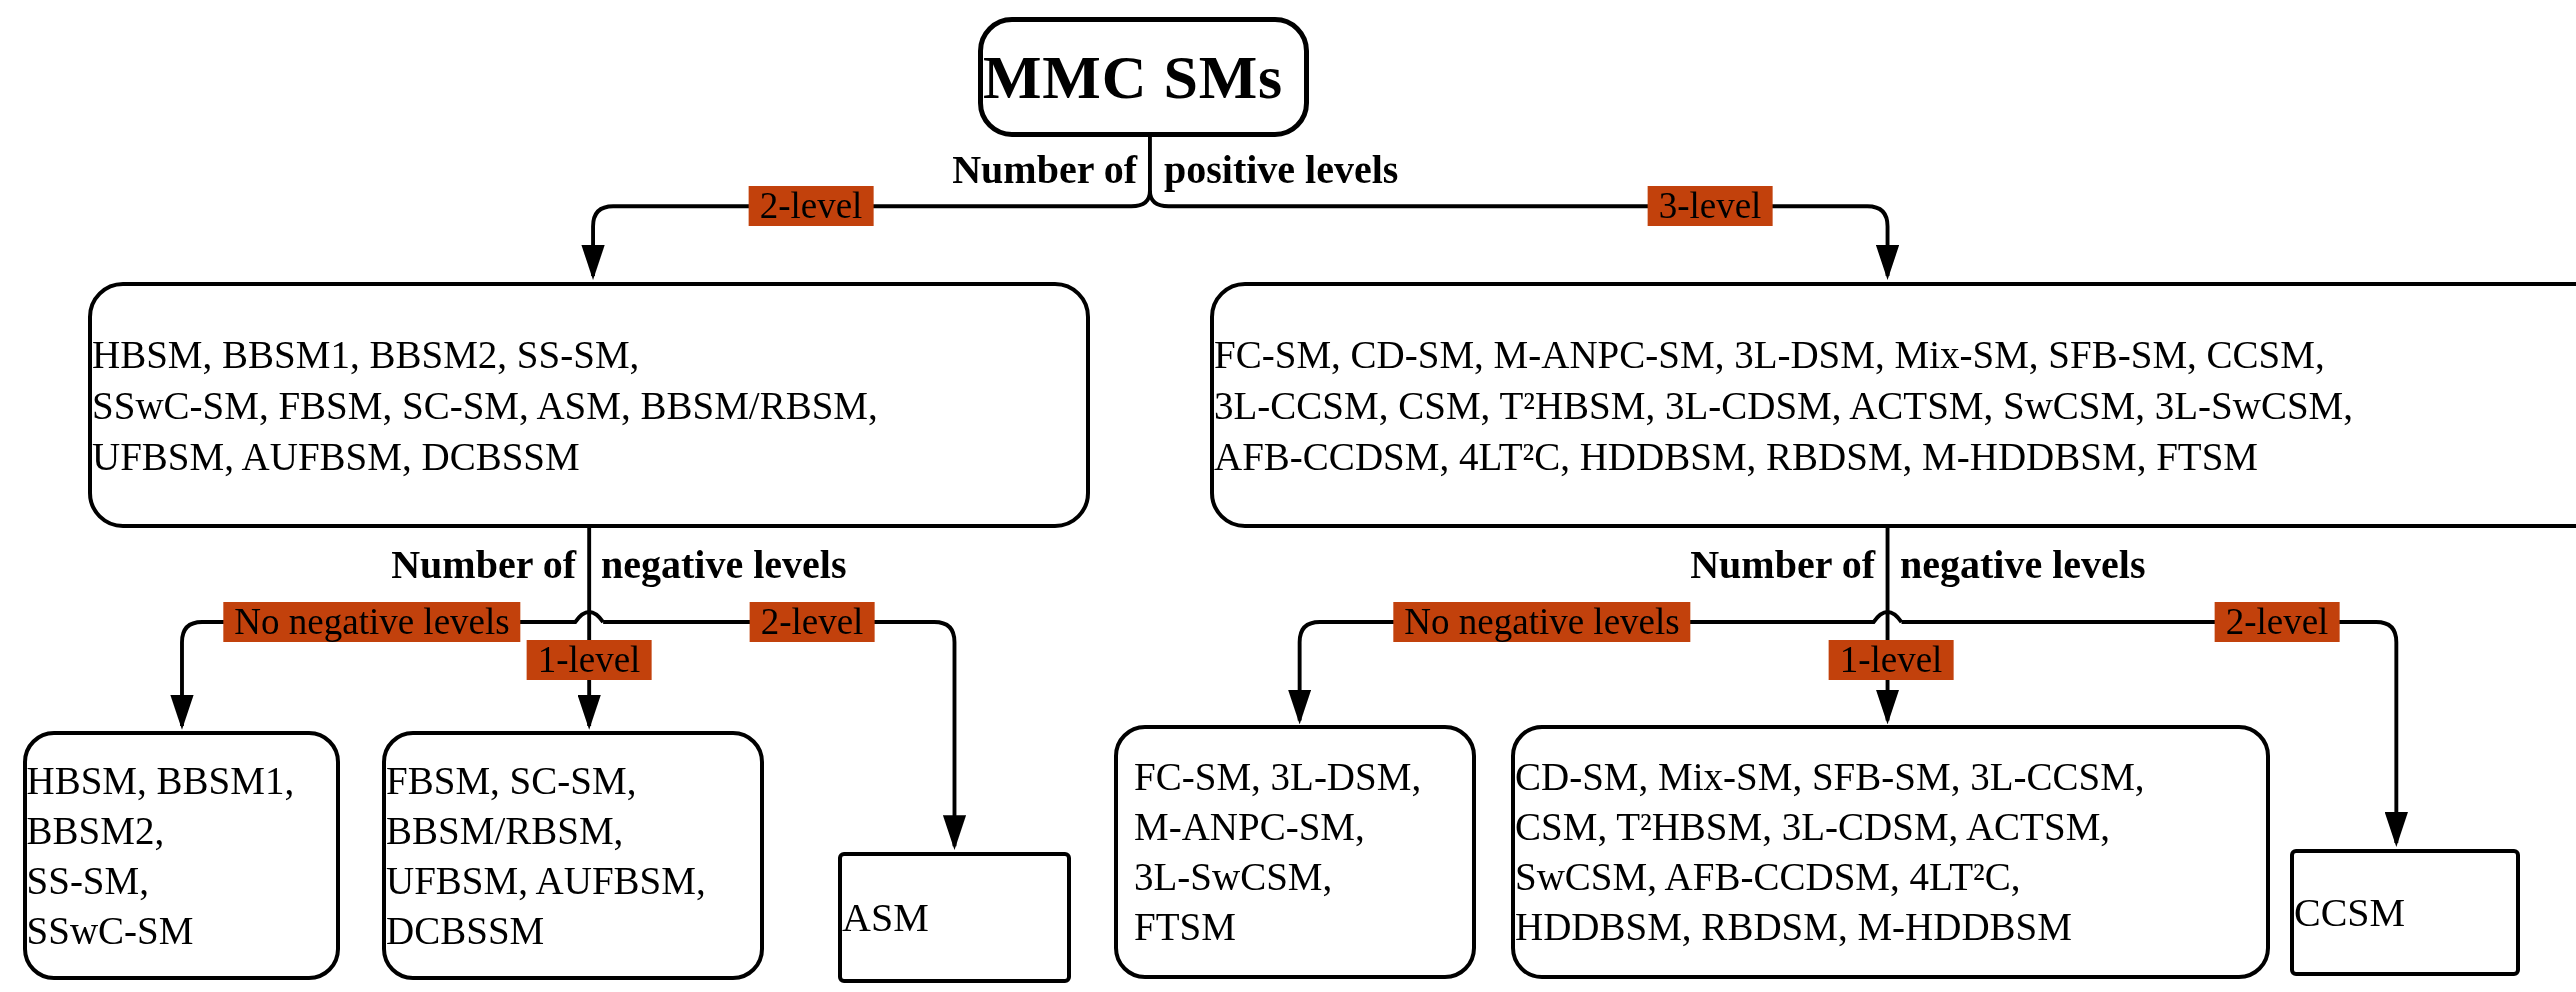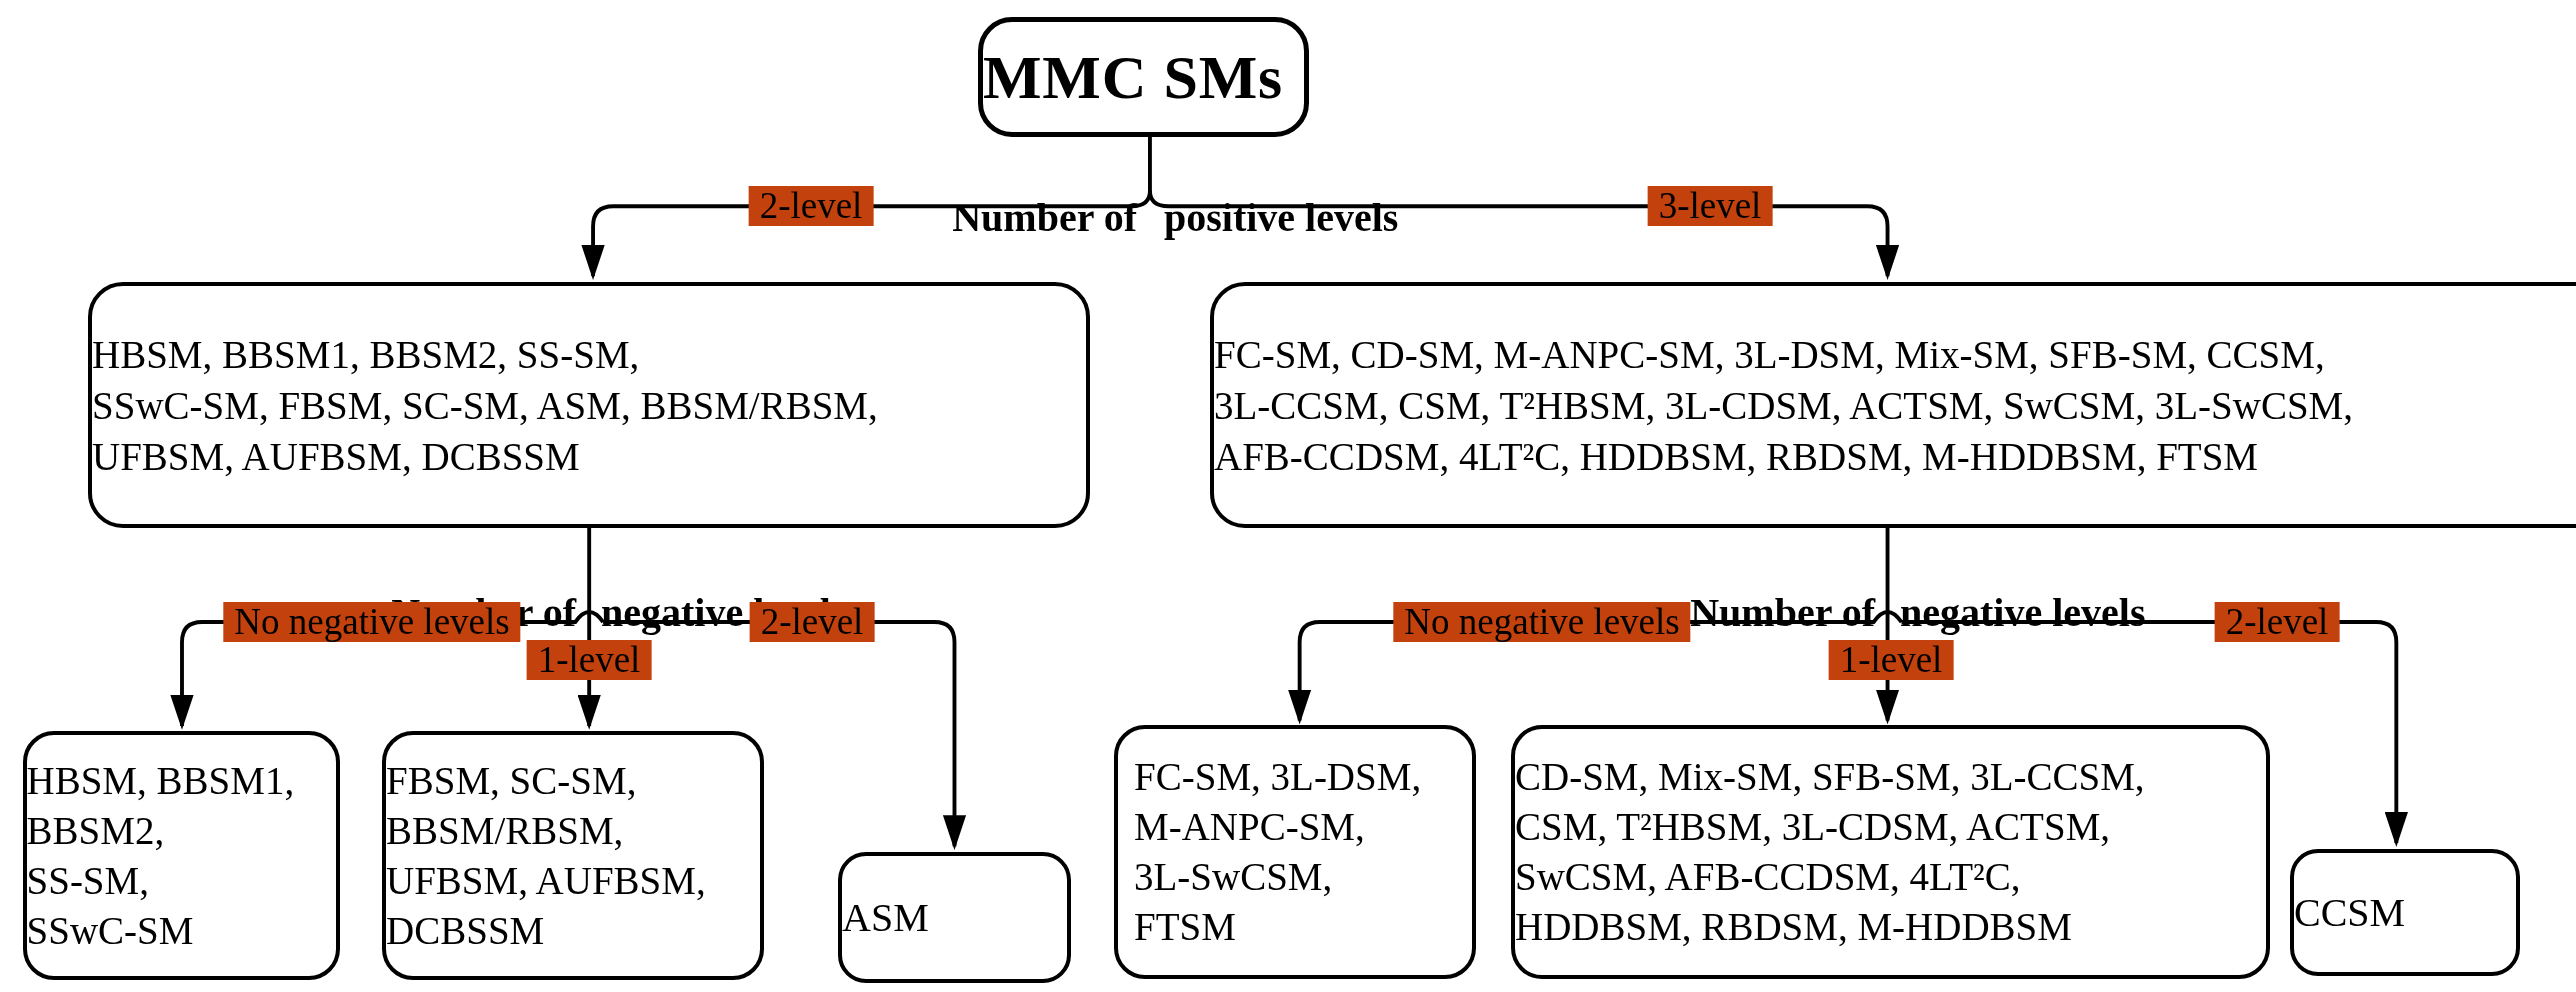--- a/index.html
+++ b/index.html
@@ -21,21 +21,21 @@
     background:#fff;
     display:flex;
     flex-direction:column;
     align-items:flex-start;
     justify-content:center;
     text-align:center;
     font-size:39px;
     line-height:51px;
     white-space:nowrap;
   }
-  .node.small { border-radius:28px; font-size:40px; }
+  .node.small { border-radius:6px; font-size:40px; }
   .node.title {
     font-weight:bold;
     font-size:62px;
     border-width:5.4px;
     border-radius:34px;
     letter-spacing:0.8px;
   }
   .node.leaf { line-height:50px; }
   .edge-label {
     position:absolute;
@@ -45,21 +45,20 @@
     font-size:37px;
     line-height:40px;
     white-space:nowrap;
   }
   .qpart {
     position:absolute;
     font-size:40px;
     font-weight:bold;
     line-height:40px;
     white-space:nowrap;
-    margin-top:48px;
   }
 </style>
 </head>
 <body>
 
 <div class="canvas">
 
   <svg width="2576" height="992" viewBox="0 0 3320 1279">
     <defs>
       <marker id="arrow" viewBox="0 0 9 6" refX="8" refY="3" markerWidth="9" markerHeight="6" orient="auto">

